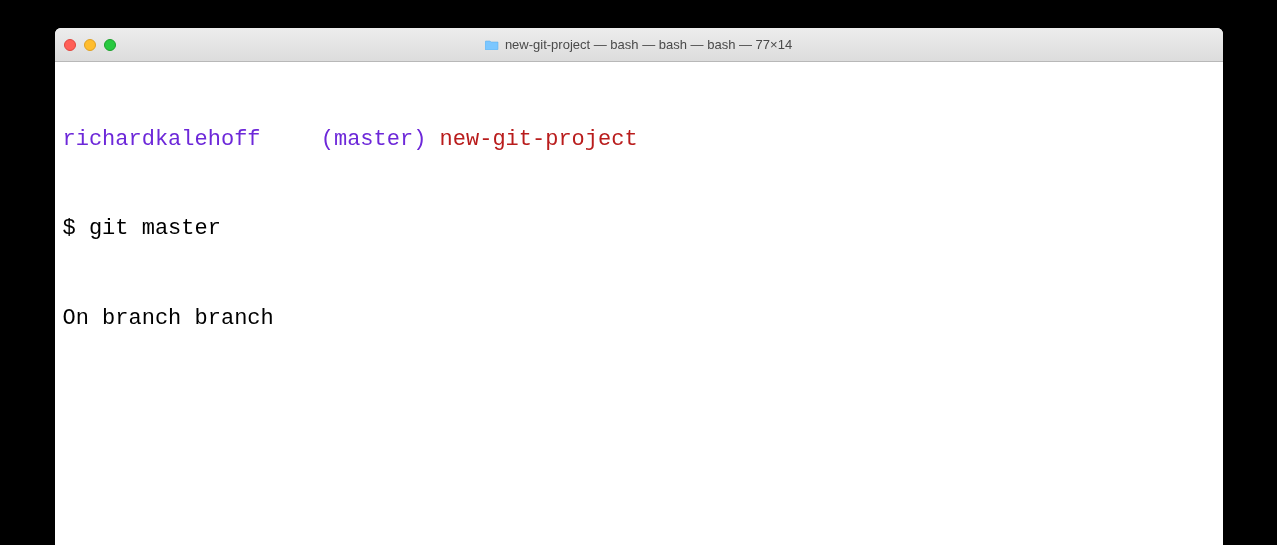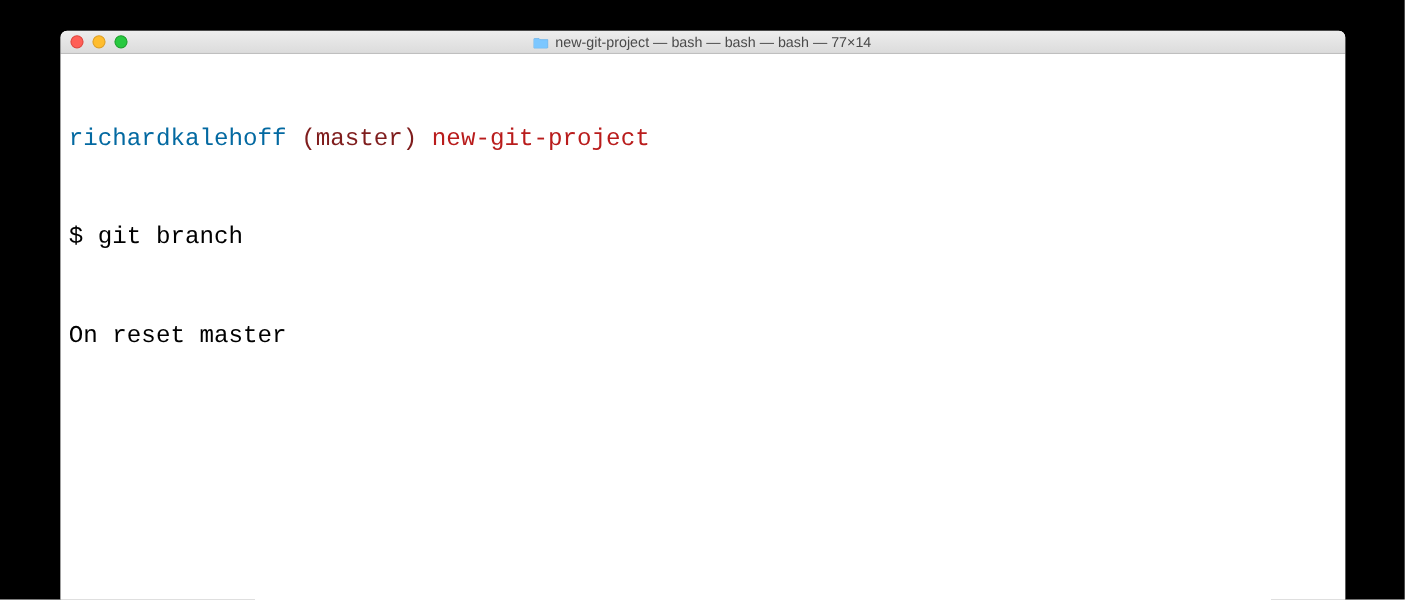--- a/index.html
+++ b/index.html
@@ -14,21 +14,21 @@
       font-family: Menlo, Monaco, "Courier New", monospace;
     }
     .window {
       width: 1168px;
       background: #fff;
       border-radius: 6px;
       box-shadow: 0 10px 40px rgba(0,0,0,0.5);
       overflow: hidden;
     }
     .titlebar {
-      height: 21px;
+      height: 34px;
       background: linear-gradient(#ededed, #dcdcdc);
       border-bottom: 1px solid #b8b8b8;
       display: flex;
       align-items: center;
       position: relative;
     }
     .traffic-lights {
       display: flex;
       gap: 8px;
       padding-left: 9px;
@@ -61,22 +61,22 @@
     .terminal {
       background: #fff;
       padding: 4px 8px 40px 8px;
       font-size: 22px;
       line-height: 1.35;
       color: #000;
       white-space: pre;
       font-family: Menlo, Monaco, "Courier New", monospace;
     }
     .line { white-space: pre; }
-    .c-red    { color: #0369a1; }
-    .c-green  { color: #7f1d1d; }
+    .c-red    { color: #6d28d9; }
+    .c-green  { color: #6d28d9; margin-left: 47px; }
     .c-blue   { color: #b91c1c; }
     .c-black  { color: #000; }
   </style>
 </head>
 <body>
 
 <div class="window">
   <div class="titlebar">
     <div class="traffic-lights">
       <div class="traffic-light tl-close"></div>
@@ -88,22 +88,22 @@
         <svg width="14" height="11" viewBox="0 0 14 11">
           <path d="M1 2 h4 l1 1 h7 v7 a1 1 0 0 1 -1 1 h-11 a1 1 0 0 1 -1 -1 v-7 a1 1 0 0 1 1 -1 z" fill="#7cc7ff" stroke="#5aa9e6" stroke-width="0.5"></path>
         </svg>
       </span>
       <span>new-git-project — bash — bash — bash — 77×14</span>
     </div>
   </div>
 
   <div class="terminal">
     <div class="line"><span class="c-red">richardkalehoff</span><span> </span><span class="c-green">(master)</span><span> </span><span class="c-blue">new-git-project</span></div>
-    <div class="line"><span class="c-black">$</span><span> </span><span class="c-black">git branch</span></div>
-    <div class="line c-black">On reset master</div>
+    <div class="line"><span class="c-black">$</span><span> </span><span class="c-black">git master</span></div>
+    <div class="line c-black">On branch branch</div>
     
     
     <div class="line"></div>
     
     
     
     
   </div>
 </div>
 

